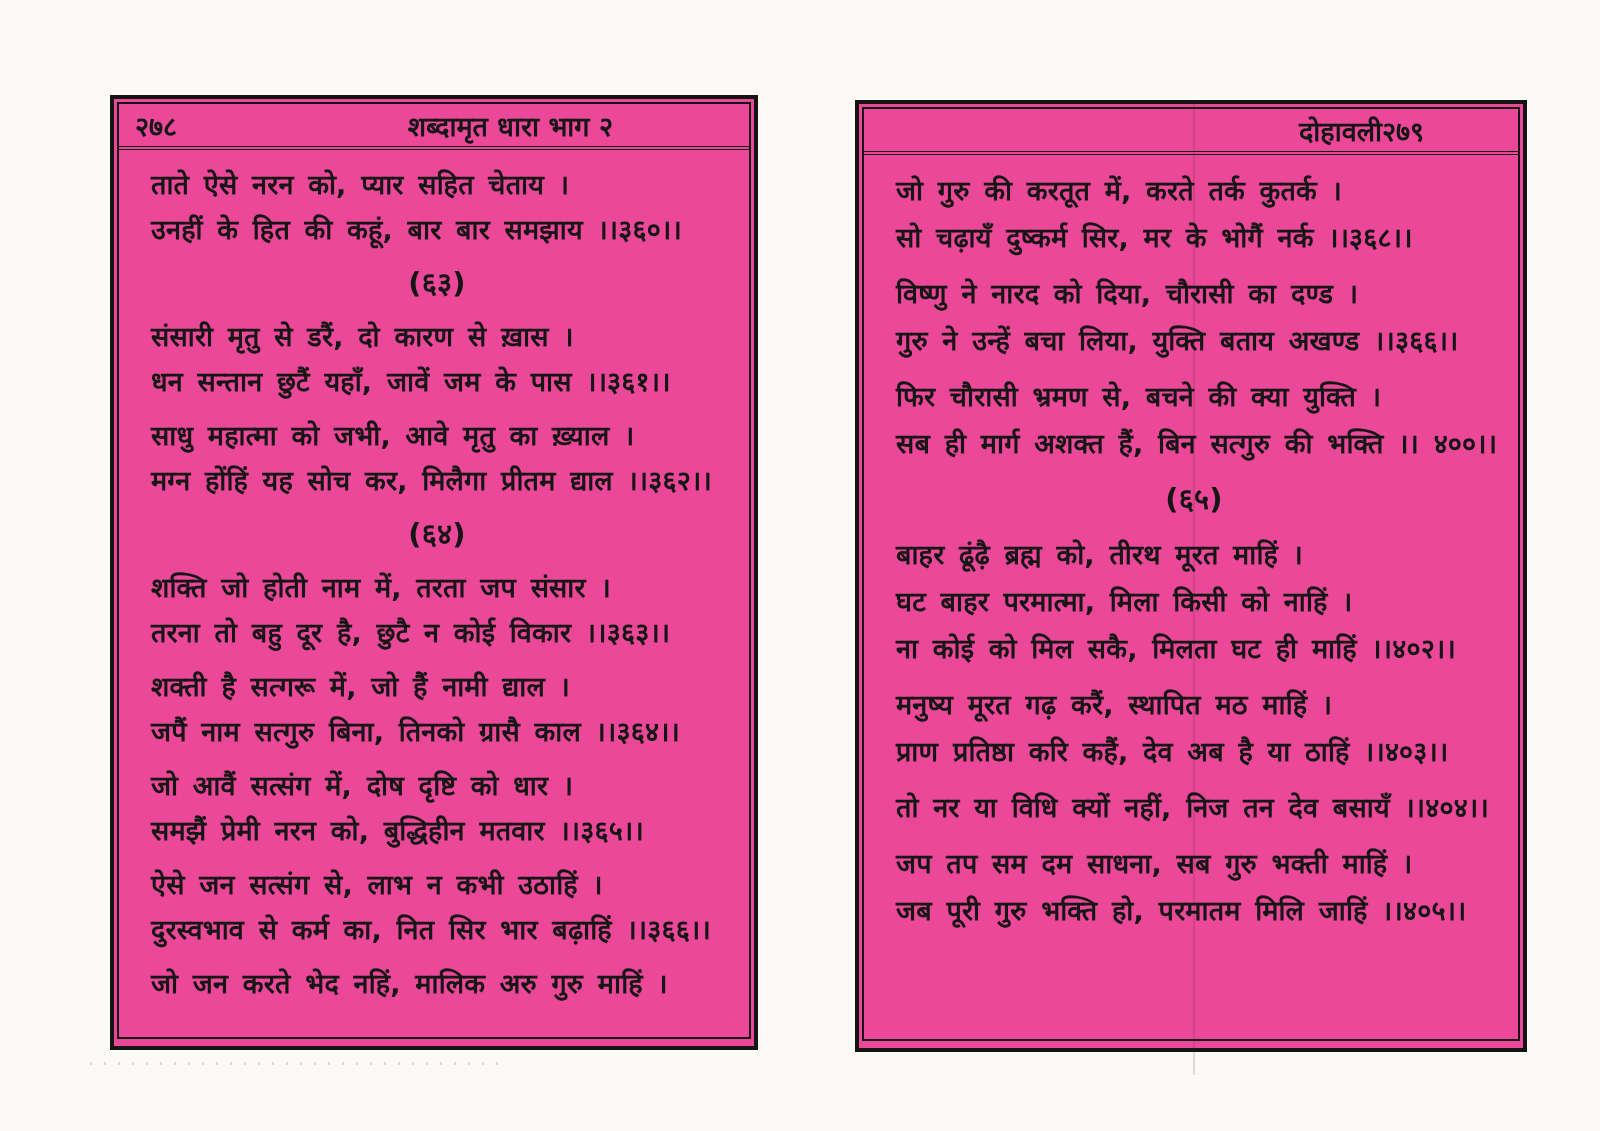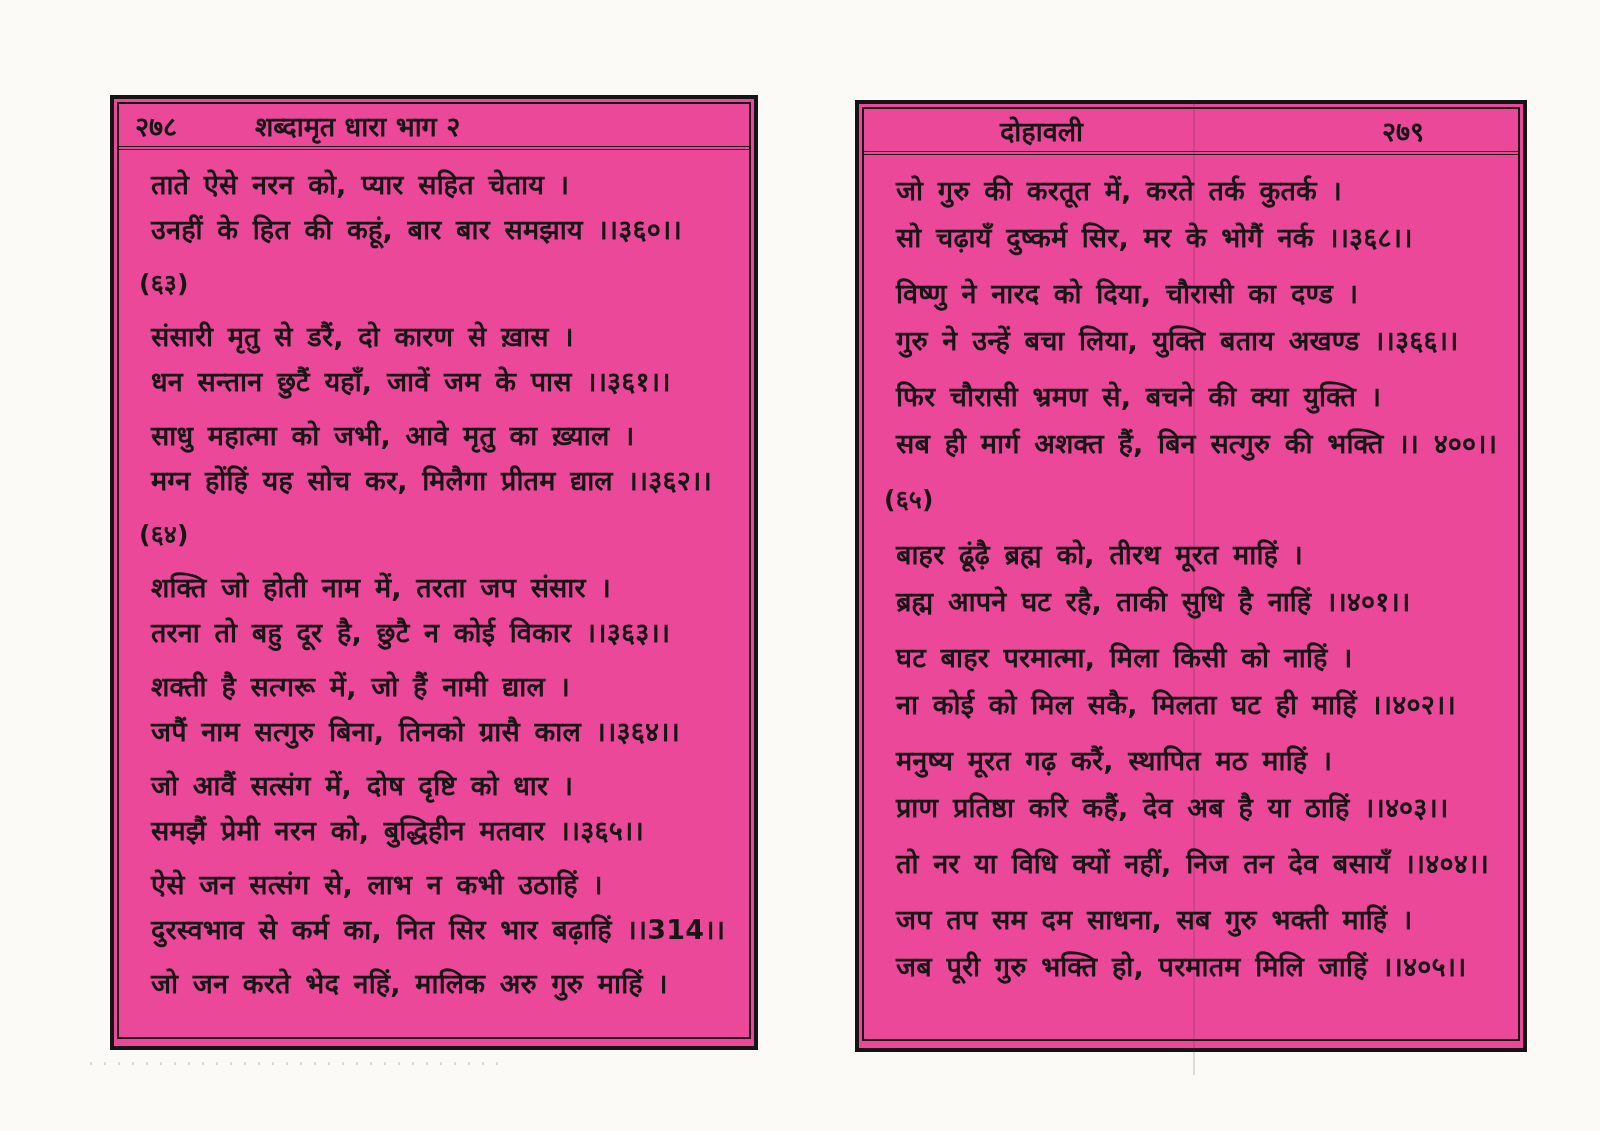--- a/index.html
+++ b/index.html
@@ -29,39 +29,39 @@
     align-items:center;
     height:46px;
     padding:0 16px;
     border-bottom:4px double #141414;
     font-weight:700;
     font-size:27px;
     box-sizing:border-box;
   }
   .page-header .pgnum{flex:0 0 120px;}
   .page-header .pgnum.right{text-align:left;}
-  .page-header .pgtitle{flex:1;text-align:left;}
+  .page-header .pgtitle{flex:1;text-align:right;}
   .page-header .spacer{flex:0 0 120px;}
   .page-body{
     padding:12px 14px 0 20px;
   }
   .line{
     font-size:27px;
     font-weight:700;
     line-height:45px;
     white-space:nowrap;
     word-spacing:5px;
     letter-spacing:0.2px;
     margin-left:12px;
   }
   .rp .line{line-height:47px;}
   .cend{margin-bottom:9px;}
   .heading{
-    text-align:left;
-    font-size:25px;
+    text-align:center;
+    font-size:29px;
     margin:8px 0 8px 0;
     word-spacing:normal;
   }
   .fold-line{
     position:absolute;
     width:2px;
     background:rgba(40,40,40,0.14);
   }
   .noise{
     position:absolute;
@@ -89,21 +89,21 @@
       <div class="line">साधु महात्मा को जभी, आवे मृतु का ख़्याल ।</div>
       <div class="line cend">मग्न होंहिं यह सोच कर, मिलैगा प्रीतम द्याल ।।३६२।।</div>
       <div class="line heading">(६४)</div>
       <div class="line">शक्ति जो होती नाम में, तरता जप संसार ।</div>
       <div class="line cend">तरना तो बहु दूर है, छुटै न कोई विकार ।।३६३।।</div>
       <div class="line">शक्ती है सत्गरू में, जो हैं नामी द्याल ।</div>
       <div class="line cend">जपैं नाम सत्गुरु बिना, तिनको ग्रासै काल ।।३६४।।</div>
       <div class="line">जो आवैं सत्संग में, दोष दृष्टि को धार ।</div>
       <div class="line cend">समझैं प्रेमी नरन को, बुद्धिहीन मतवार ।।३६५।।</div>
       <div class="line">ऐसे जन सत्संग से, लाभ न कभी उठाहिं ।</div>
-      <div class="line cend">दुरस्वभाव से कर्म का, नित सिर भार बढ़ाहिं ।।314।।</div>
+      <div class="line cend">दुरस्वभाव से कर्म का, नित सिर भार बढ़ाहिं ।।३६६।।</div>
       <div class="line">जो जन करते भेद नहिं, मालिक अरु गुरु माहिं ।</div>
     </div>
   </div>
 </div>
 
 <div class="page rp" style="left:855px;top:100px;width:672px;height:952px;">
   <div class="page-inner">
     <div class="page-header">
       <span class="spacer"></span>
       <span class="pgtitle">दोहावली</span>
@@ -111,21 +111,20 @@
     </div>
     <div class="page-body">
       <div class="line">जो गुरु की करतूत में, करते तर्क कुतर्क ।</div>
       <div class="line cend">सो चढ़ायँ दुष्कर्म सिर, मर के भोगैं नर्क ।।३६८।।</div>
       <div class="line">विष्णु ने नारद को दिया, चौरासी का दण्ड ।</div>
       <div class="line cend">गुरु ने उन्हें बचा लिया, युक्ति बताय अखण्ड ।।३६६।।</div>
       <div class="line">फिर चौरासी भ्रमण से, बचने की क्या युक्ति ।</div>
       <div class="line cend">सब ही मार्ग अशक्त हैं, बिन सत्गुरु की भक्ति ।। ४००।।</div>
       <div class="line heading">(६५)</div>
       <div class="line">बाहर ढूंढ़ै ब्रह्म को, तीरथ मूरत माहिं ।</div>
-      <div class="line cend">ब्रह्म आपने घट रहै, ताकी सुधि है नाहिं ।।४०१।।</div>
       <div class="line">घट बाहर परमात्मा, मिला किसी को नाहिं ।</div>
       <div class="line cend">ना कोई को मिल सकै, मिलता घट ही माहिं ।।४०२।।</div>
       <div class="line">मनुष्य मूरत गढ़ करैं, स्थापित मठ माहिं ।</div>
       <div class="line cend">प्राण प्रतिष्ठा करि कहैं, देव अब है या ठाहिं ।।४०३।।</div>
       <div class="line cend">तो नर या विधि क्यों नहीं, निज तन देव बसायँ ।।४०४।।</div>
       <div class="line">जप तप सम दम साधना, सब गुरु भक्ती माहिं ।</div>
       <div class="line">जब पूरी गुरु भक्ति हो, परमातम मिलि जाहिं ।।४०५।।</div>
     </div>
   </div>
 </div>

